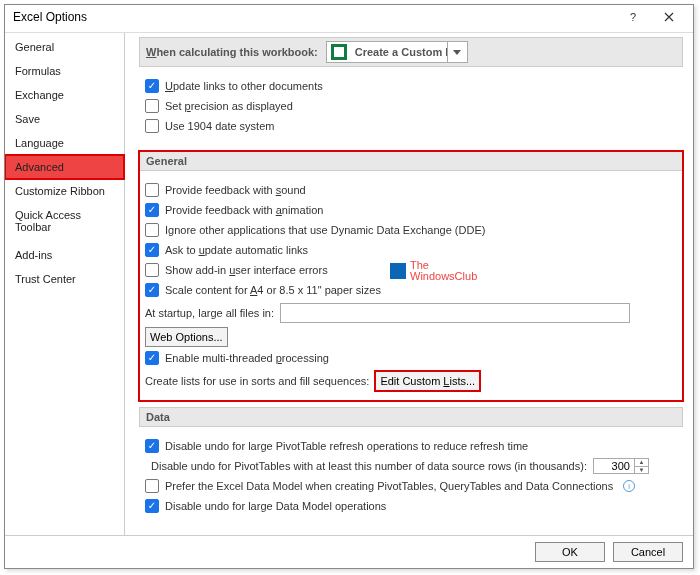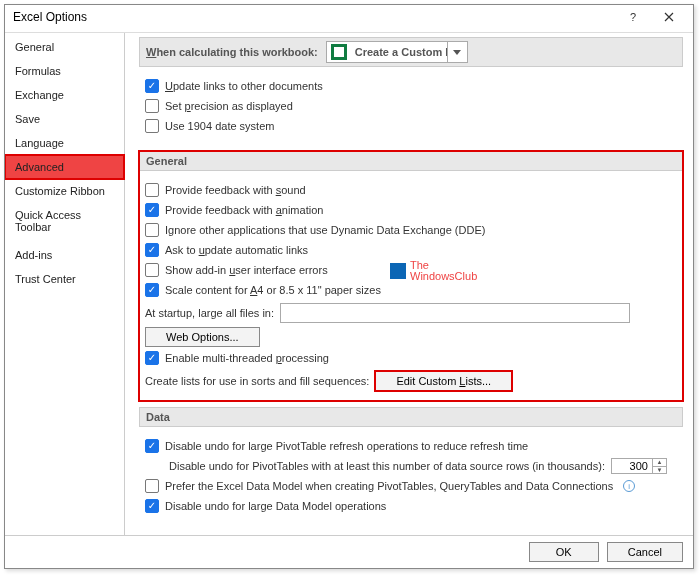--- a/index.html
+++ b/index.html
@@ -17,36 +17,36 @@
 .sidebar .item { padding: 6px 10px; color: #222; cursor: pointer; }
 .sidebar .item.selected { background: #ef4444; }
 .sidebar .spacer { height: 4px; }
 .red-outline-side { outline: 2px solid #d00; outline-offset: -1px; }
 
 .main { flex: 1; padding: 4px 10px 4px 14px; overflow: hidden; }
 .section-head { background: #e8e8e8; border: 1px solid #ccc; padding: 3px 6px; color: #555; font-weight: 600; margin-top: 6px; }
 .section-body { padding: 8px 6px; }
 
 .row { display: flex; align-items: center; gap: 6px; margin: 2px 0; min-height: 18px; color: #333; }
-.ind1 { margin-left: 24px; }
+.ind1 { margin-left: 6px; }
 
 .cb { width: 14px; height: 14px; border: 1px solid #777; border-radius: 2px; display: flex; align-items: center; justify-content: center; flex-shrink: 0; }
 .cb.checked { background: #1a73e8; border-color: #1a73e8; }
 .cb.checked::after { content: "✓"; color: #fff; font-size: 10px; line-height: 1; }
 
 .wb-select { display: inline-flex; align-items: center; border: 1px solid #aaa; height: 22px; background: #fff; }
 .wb-select .ico { width: 16px; height: 16px; background: #107c41; margin: 0 4px; position: relative; }
 .wb-select .ico::after { content:""; position:absolute; inset:3px; background:#fff; }
 .wb-select .txt { padding: 0 4px; width: 96px; overflow: hidden; white-space: nowrap; }
 .wb-select .dd { width: 20px; height: 100%; border-left: 1px solid #aaa; display: flex; align-items: center; justify-content: center; }
 
 .calc-row { display:flex; align-items:center; gap:8px; background:#e8e8e8; border:1px solid #ccc; padding:3px 6px; color:#555; font-weight:600; }
 
 .textbox { border: 1px solid #aaa; height: 20px; padding: 1px 4px; background: #fff; }
-.btn { border: 1px solid #888; background: #f3f3f3; padding: 3px 20px; cursor: pointer; }
+.btn { border: 1px solid #888; background: #f3f3f3; padding: 3px 4px; cursor: pointer; }
 .info-icon { display: inline-flex; width: 12px; height: 12px; border: 1px solid #5a9bd5; border-radius: 50%; color: #5a9bd5; align-items: center; justify-content: center; font-size: 8px; margin-left: 4px; }
 
 .red-box { outline: 2px solid #d00; outline-offset: -1px; }
 
 .footer { border-top: 1px solid #ccc; padding: 6px 10px; display: flex; justify-content: flex-end; gap: 8px; }
 .footer .btn { min-width: 70px; text-align: center; }
 
 .watermark { position: absolute; left: 390px; top: 260px; pointer-events: none; display: flex; align-items: center; gap: 4px; }
 .watermark .sq { width: 16px; height: 16px; background: #0b66b5; }
 .watermark .wt { font-size: 12px; line-height: 1; color: #ef4444; }

